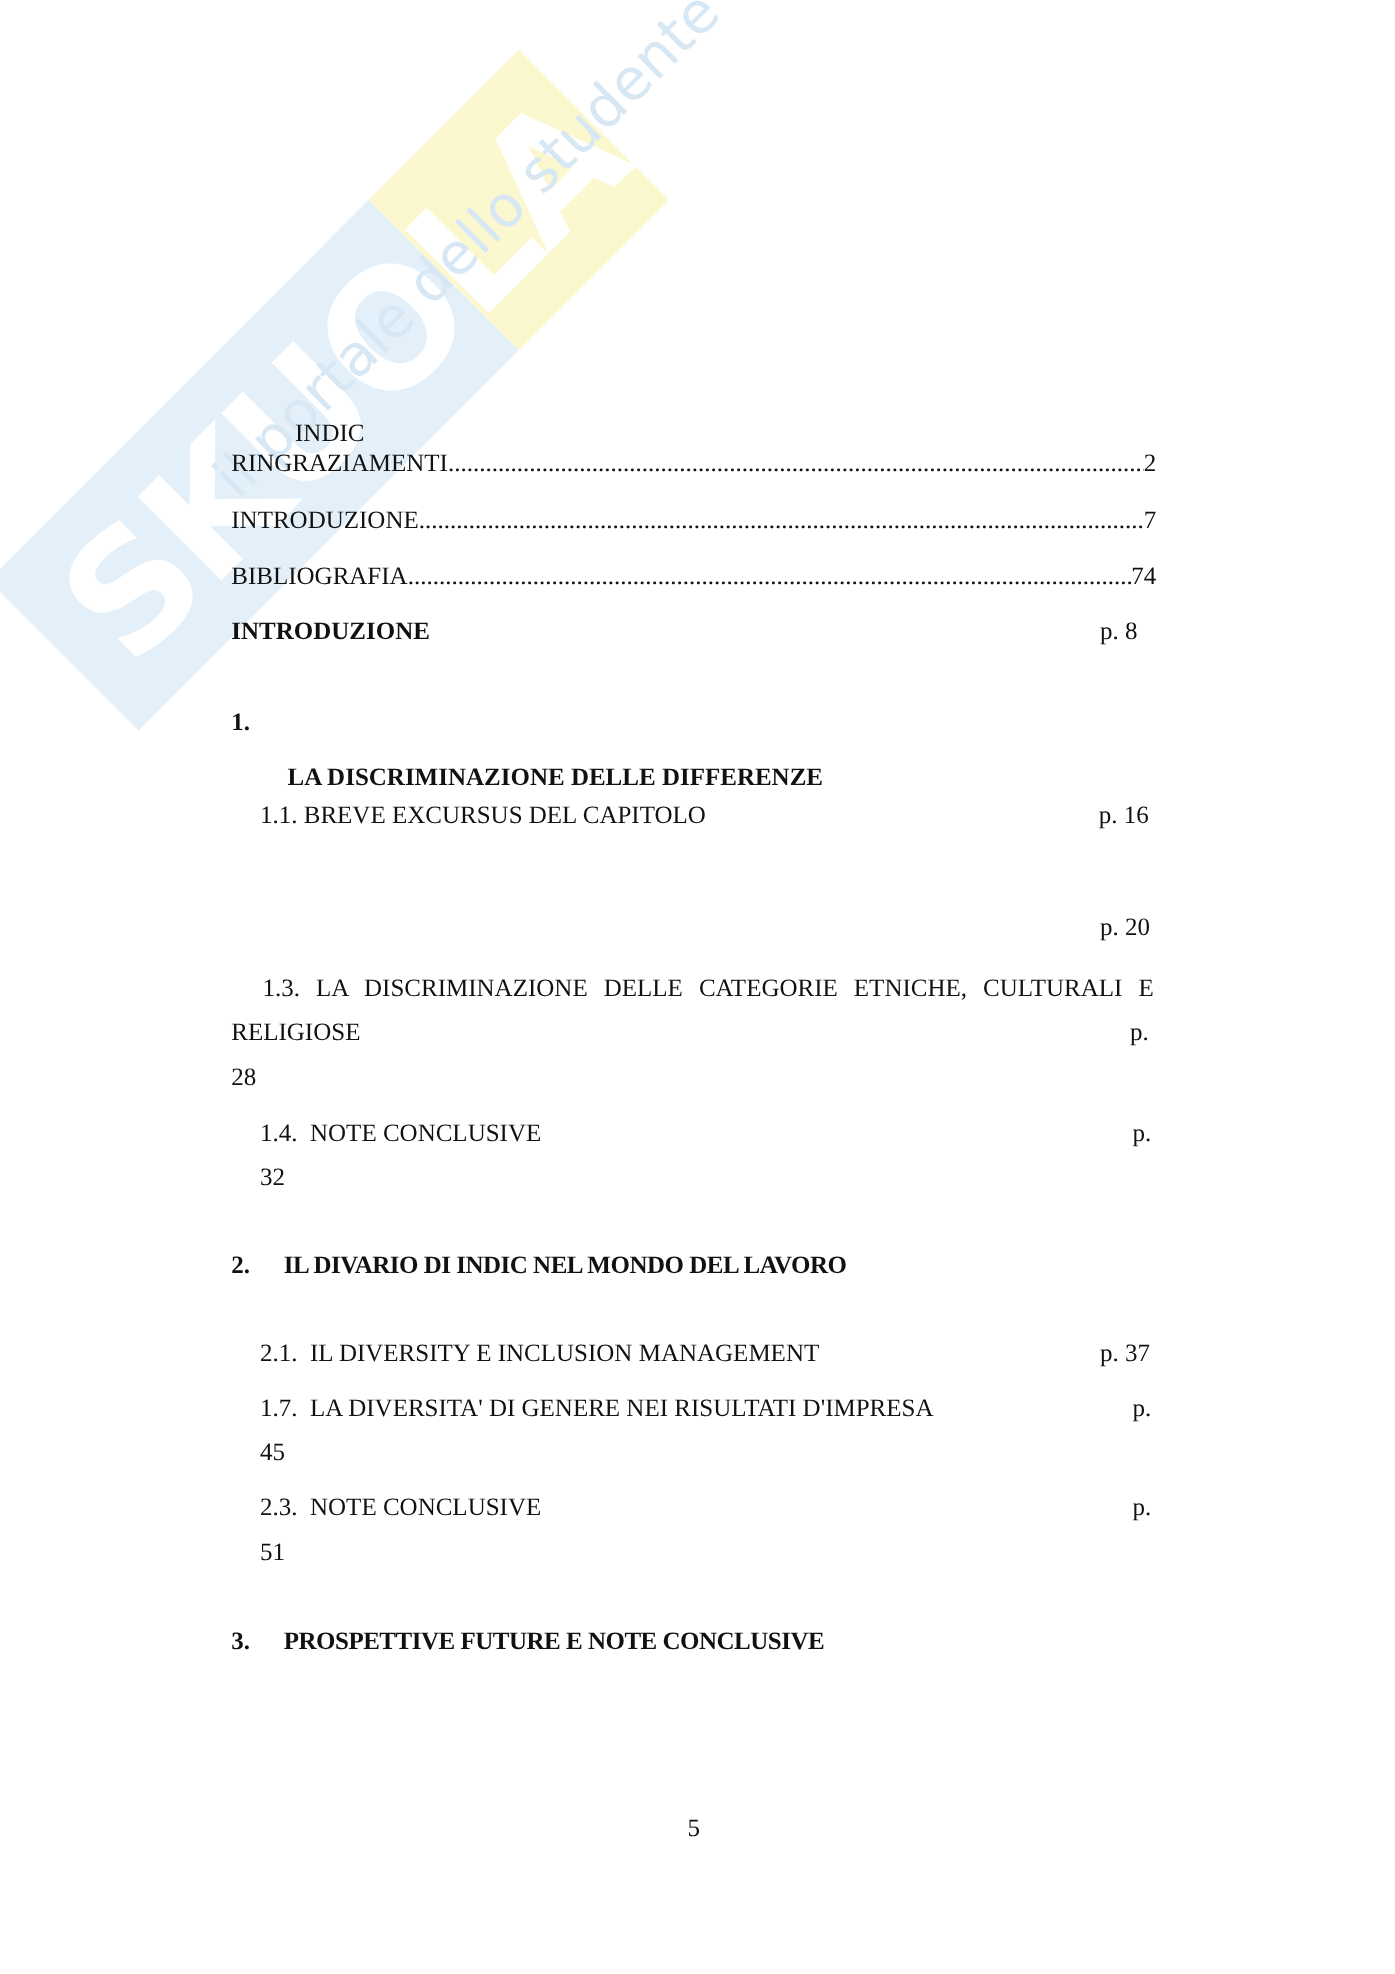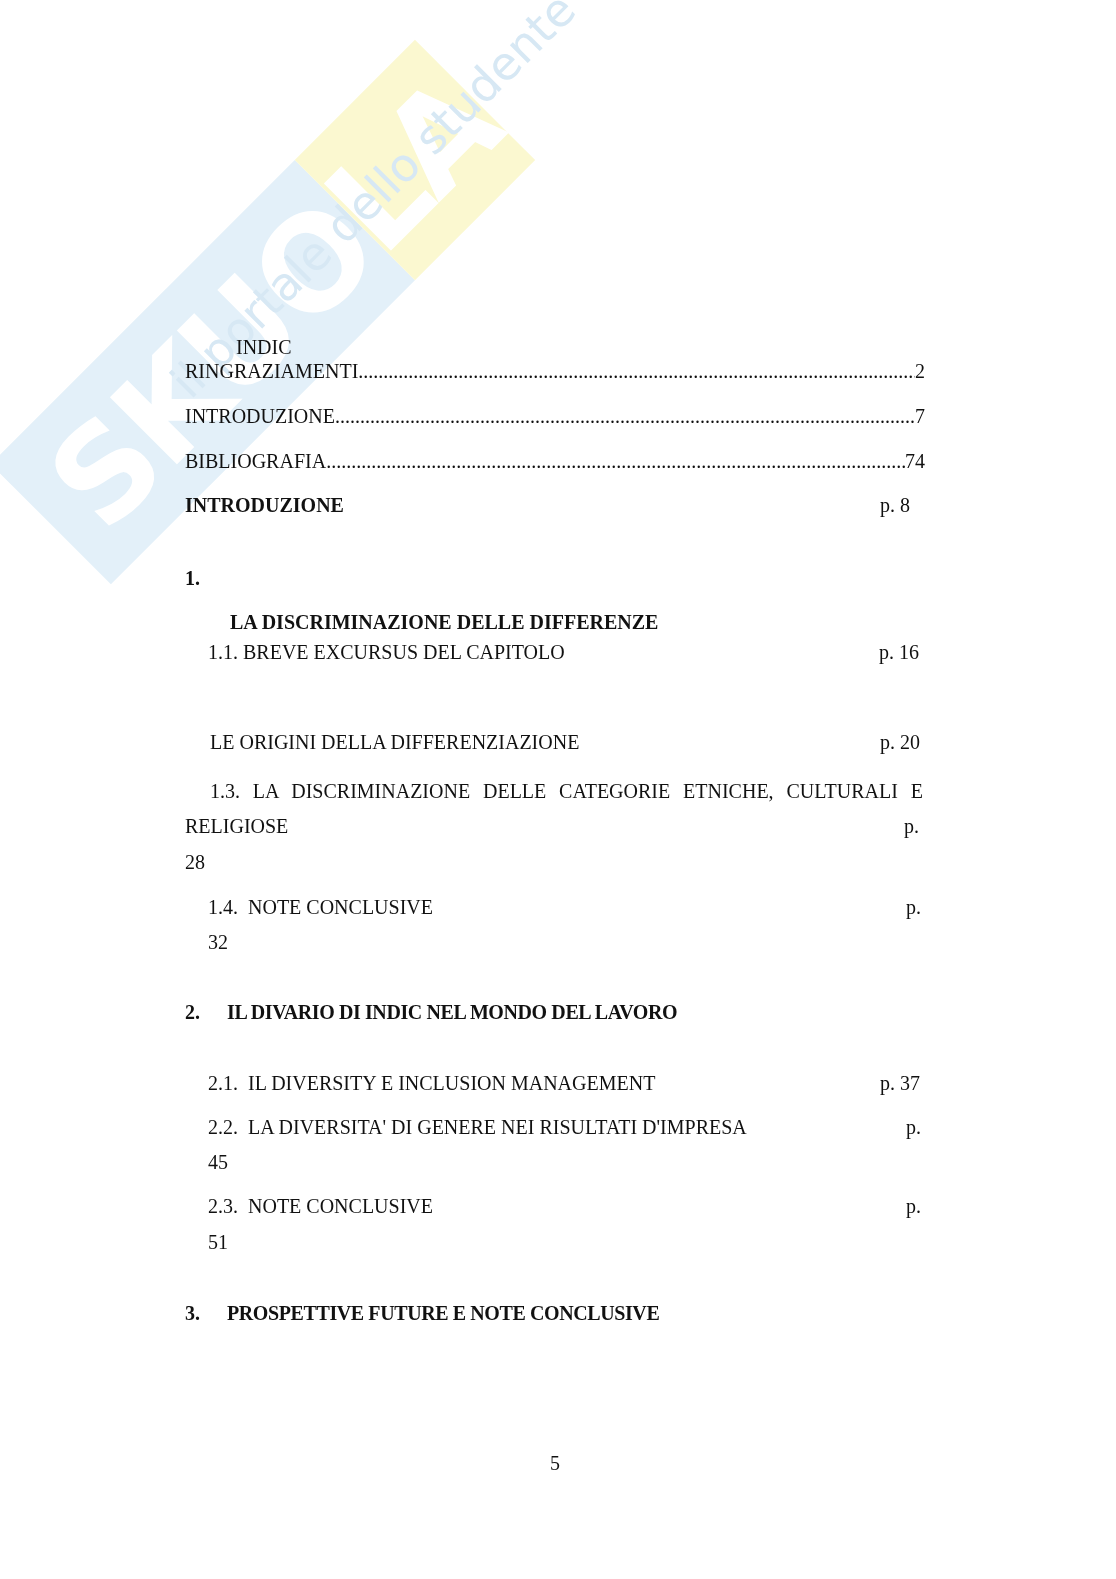--- a/index.html
+++ b/index.html
@@ -65,39 +65,38 @@
 
   <div class="txt b" style="left:185px; top:493px;">INTRODUZIONE</div>
   <div class="txt" style="left:880px; top:493px;">p. 8</div>
 
   <div class="txt b" style="left:185px; top:566px;">1.</div>
   <div class="txt b" style="left:230px; top:566px;margin-top:44px;">LA DISCRIMINAZIONE DELLE DIFFERENZE</div>
 
   <div class="txt" style="left:208px; top:640px;">1.1. BREVE EXCURSUS DEL CAPITOLO</div>
   <div class="txt" style="left:879px; top:640px;">p. 16</div>
 
-  <div class="txt" style="left:210px; top:730px;">LE ORIGINI DELLA DIFFERENZIAZIONE</div>
   <div class="txt" style="left:880px; top:730px;">p. 20</div>
 
   <div class="justify" style="top:779px;">1.3. LA DISCRIMINAZIONE DELLE CATEGORIE ETNICHE, CULTURALI E</div>
   <div class="txt" style="left:185px; top:814px;">RELIGIOSE</div>
   <div class="txt" style="left:904px; top:814px;">p.</div>
   <div class="txt" style="left:185px; top:850px;">28</div>
 
   <div class="txt" style="left:208px; top:895px; white-space:pre;">1.4.  NOTE CONCLUSIVE</div>
   <div class="txt" style="left:906px; top:895px;">p.</div>
   <div class="txt" style="left:208px; top:930px;">32</div>
 
   <div class="txt b" style="left:185px; top:1000px;">2.</div>
   <div class="txt b" style="left:227px; top:1000px; letter-spacing:-0.4px;">IL DIVARIO DI INDIC NEL MONDO DEL LAVORO</div>
 
   <div class="txt" style="left:208px; top:1071px; white-space:pre;">2.1.  IL DIVERSITY E INCLUSION MANAGEMENT</div>
   <div class="txt" style="left:880px; top:1071px;">p. 37</div>
 
-  <div class="txt" style="left:208px; top:1115px; white-space:pre;">2.2.  LA DIVERSITA' DI GENERE NEI RISULTATI D'IMPRESA</div>
+  <div class="txt" style="left:208px; top:1115px; white-space:pre;">1.7.  LA DIVERSITA' DI GENERE NEI RISULTATI D'IMPRESA</div>
   <div class="txt" style="left:906px; top:1115px;">p.</div>
   <div class="txt" style="left:208px; top:1150px;">45</div>
 
   <div class="txt" style="left:208px; top:1194px; white-space:pre;">2.3.  NOTE CONCLUSIVE</div>
   <div class="txt" style="left:906px; top:1194px;">p.</div>
   <div class="txt" style="left:208px; top:1230px;">51</div>
 
   <div class="txt b" style="left:185px; top:1301px;">3.</div>
   <div class="txt b" style="left:227px; top:1301px; letter-spacing:-0.4px;">PROSPETTIVE FUTURE E NOTE CONCLUSIVE</div>
 

